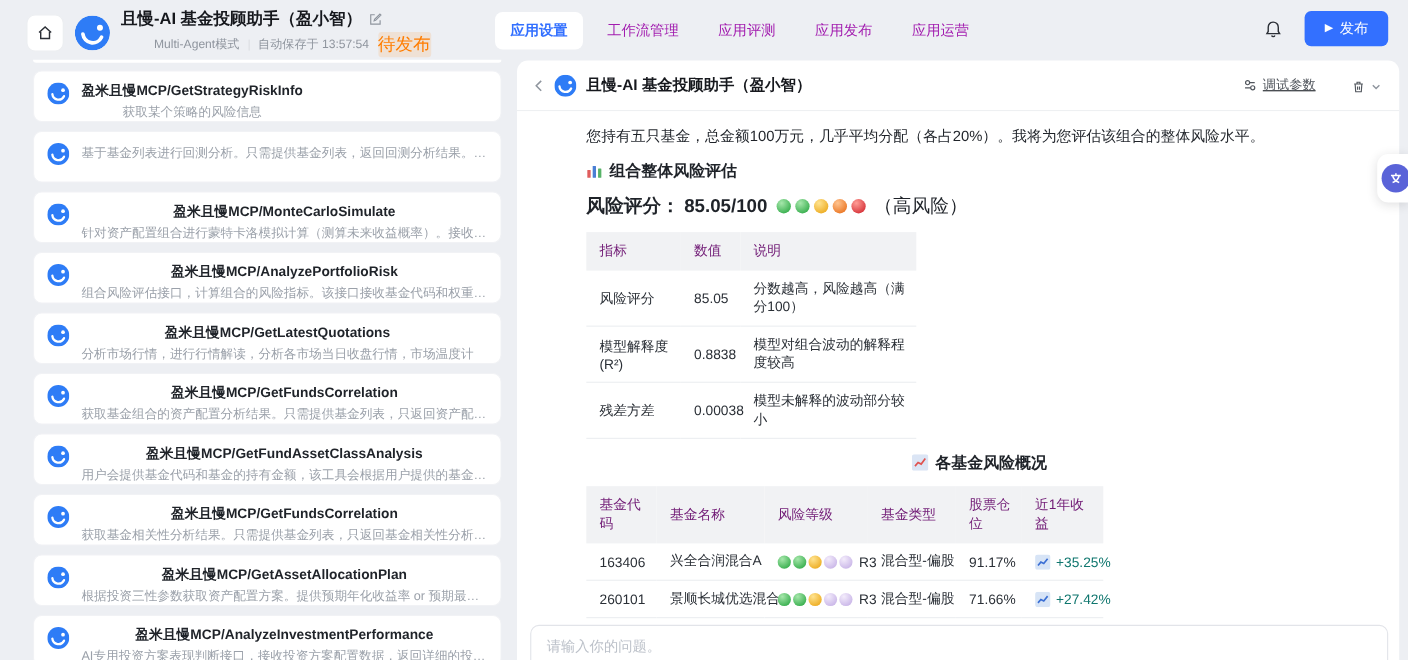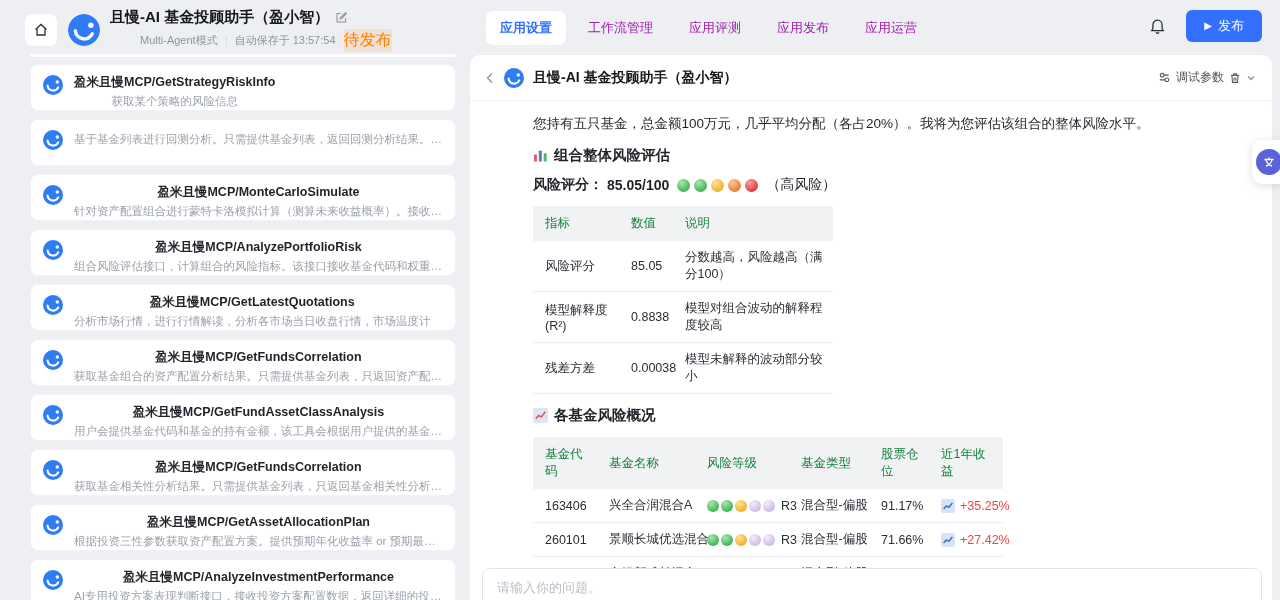--- a/index.html
+++ b/index.html
@@ -15,21 +15,21 @@
   .hdr-left { position:absolute; left:24px; top:8px; display:flex; align-items:center; gap:10px; }
   .home-btn { width:34px; height:34px; background:#fff; border:1px solid #eceef1; border-radius:8px;
               display:flex; align-items:center; justify-content:center; cursor:pointer; }
   .app-avatar { width:32px; height:32px; border-radius:50%; overflow:hidden; flex:0 0 auto; }
   .title-block { display:flex; flex-direction:column; gap:2px; }
   .title-row { display:flex; align-items:center; gap:6px; font-size:15px; font-weight:bold; color:#16181d; }
   .sub-row { display:flex; align-items:center; gap:8px; font-size:11px; color:#8f959e;margin-left:30px; }
   .sub-divider { width:1px; height:10px; background:#dcdee2; }
   .status-badge { color:#ff7d00; background:rgba(255,125,0,.12); border-radius:3px; padding:1px 0; font-size:16px; }
 
-  .tabs { position:absolute; left:486px; top:11px; display:flex; align-items:center; gap:8px; }
+  .tabs { position:absolute; left:450px; top:11px; display:flex; align-items:center; gap:8px; }
   .tab { border:none; background:transparent; font-family:inherit; font-size:13px; color:#a21caf;
          padding:8px 14px; border-radius:7px; cursor:pointer; white-space:nowrap; }
   .tab.active { background:#fff; color:#3370ff; font-weight:bold; }
 
   .hdr-right { position:absolute; right:18px; top:10px; display:flex; align-items:center; gap:18px; }
   .bell-btn { background:none; border:none; cursor:pointer; padding:2px; }
   .publish-btn { display:flex; align-items:center; gap:6px; background:#3370ff; color:#fff; border:none;
                  border-radius:6px; padding:7px 18px; font-size:13px; font-family:inherit; cursor:pointer; }
   .publish-caret { font-size:10px; line-height:1; }
 
@@ -43,48 +43,48 @@
   .tool-title { font-size:12.5px; font-weight:bold; color:#1f2329; white-space:nowrap; overflow:hidden; }
   .tool-desc { font-size:11.5px; color:#9ba1aa; margin-top:3px; white-space:nowrap; overflow:hidden; text-overflow:ellipsis; }
 
   
   .chat-panel { position:absolute; left:470px; top:55px; width:802px; height:545px; background:#fff;
                 border-radius:10px 10px 0 0; overflow:hidden; }
   .panel-header { height:46px; border-bottom:1px solid #eef0f2; display:flex; align-items:center; padding:0 16px 0 10px; }
   .back-btn { background:none; border:none; cursor:pointer; padding:4px; margin-right:4px; }
   .panel-avatar { width:20px; height:20px; margin-right:9px; }
   .panel-title { font-size:14px; font-weight:bold; color:#16181d; }
-  .panel-actions { margin-left:auto; display:flex; align-items:center; gap:4px; }
+  .panel-actions { margin-left:auto; display:flex; align-items:flex-end; gap:32px;text-decoration:underline; }
   .debug-btn { display:flex; align-items:center; gap:5px; background:none; border:none; cursor:pointer;
                font-family:inherit; font-size:12px; color:#51565d; }
   .clear-btn { display:flex; align-items:center; gap:4px; background:none; border:none; cursor:pointer; }
 
   .chat-body { padding:12px 24px 0 63px; }
   .msg-intro { font-size:13.5px; color:#1f2329; line-height:21px; }
   .section-title { display:flex; align-items:center; gap:6px; font-size:14.5px; font-weight:bold; margin-top:12px; }
-  .risk-line { margin-top:11px; font-size:14px; display:flex; align-items:center; gap:4px; }
+  .risk-line { margin-top:11px; font-size:17px; display:flex; align-items:center; gap:4px; }
   .risk-line b { font-weight:bold; }
   .dots { display:inline-flex; align-items:center; gap:4px; margin:0 4px; }
   .dot { display:inline-block; width:13px; height:13px; border-radius:50%;
          background:radial-gradient(circle at 35% 28%, var(--hi), var(--lo) 75%); }
   .dot.g { --hi:#a6e7ab; --lo:#3fb254; }
   .dot.y { --hi:#ffe38f; --lo:#eeb02a; }
   .dot.o { --hi:#ffc490; --lo:#ec7c2c; }
   .dot.r { --hi:#ff9d96; --lo:#d93a40; }
   .dot.l { --hi:#f3ecfb; --lo:#ccb9e9; }
 
   table { border-collapse:collapse; table-layout:fixed; margin-top:12px; font-size:12.5px; }
-  th { background:#f1f2f4; color:#15803d; font-weight:normal; text-align:left; padding:9px 6px 9px 12px; }
+  th { background:#f1f2f4; color:#701a75; font-weight:normal; text-align:left; padding:9px 6px 9px 12px; }
   td { border-bottom:1px solid #eceef1; padding:8px 6px 8px 12px; color:#2a2f36; }
   .metrics-table { width:300px; }
   .funds-table { width:470px; }
   .funds-table td { white-space:nowrap; }
   .risk-cell .dot { width:12px; height:12px; margin-right:2px; vertical-align:-2px; }
   .risk-label { margin-left:4px; }
-  .ret-cell { display:flex; align-items:center; gap:5px; color:#ef4444; }
+  .ret-cell { display:flex; align-items:center; gap:5px; color:#0f766e; }
   .ret-icon { width:14px; height:14px; flex:0 0 auto; }
 
   .chat-input { position:absolute; left:12px; right:10px; top:513px; height:78px; background:#fff;
                 border:1px solid #e2e4e9; border-radius:8px; padding:10px 14px; font-family:inherit;
                 font-size:13px; color:#1f2329; resize:none; outline:none; }
   .chat-input::placeholder { color:#bcc1c9; }
 
   
   .floating-widget { position:absolute; right:0; top:140px; width:28px; height:44px; background:#fff;
                      border-radius:10px 0 0 10px; box-shadow:0 2px 10px rgba(31,35,41,.15); cursor:pointer; z-index:5; }
@@ -399,21 +399,21 @@
 
           <tr>
             <td>残差方差</td>
             <td>0.00038</td>
             <td>模型未解释的波动部分较小</td>
           </tr>
 
         </tbody>
     </table>
 
-    <div class="section-title" style="">
+    <div class="section-title" style="justify-content:center;">
       <span>
         <svg width="15" height="15" viewBox="0 0 16 16">
           <rect width="16" height="16" rx="2.5" fill="#dbe5f5"></rect>
           <polyline points="3,11.5 6,8 9,9.5 13,4" stroke="#e0524f" fill="none" stroke-width="1.6"></polyline>
         </svg>
       </span>
       <span>各基金风险概况</span>
     </div>
 
     <table class="funds-table">

